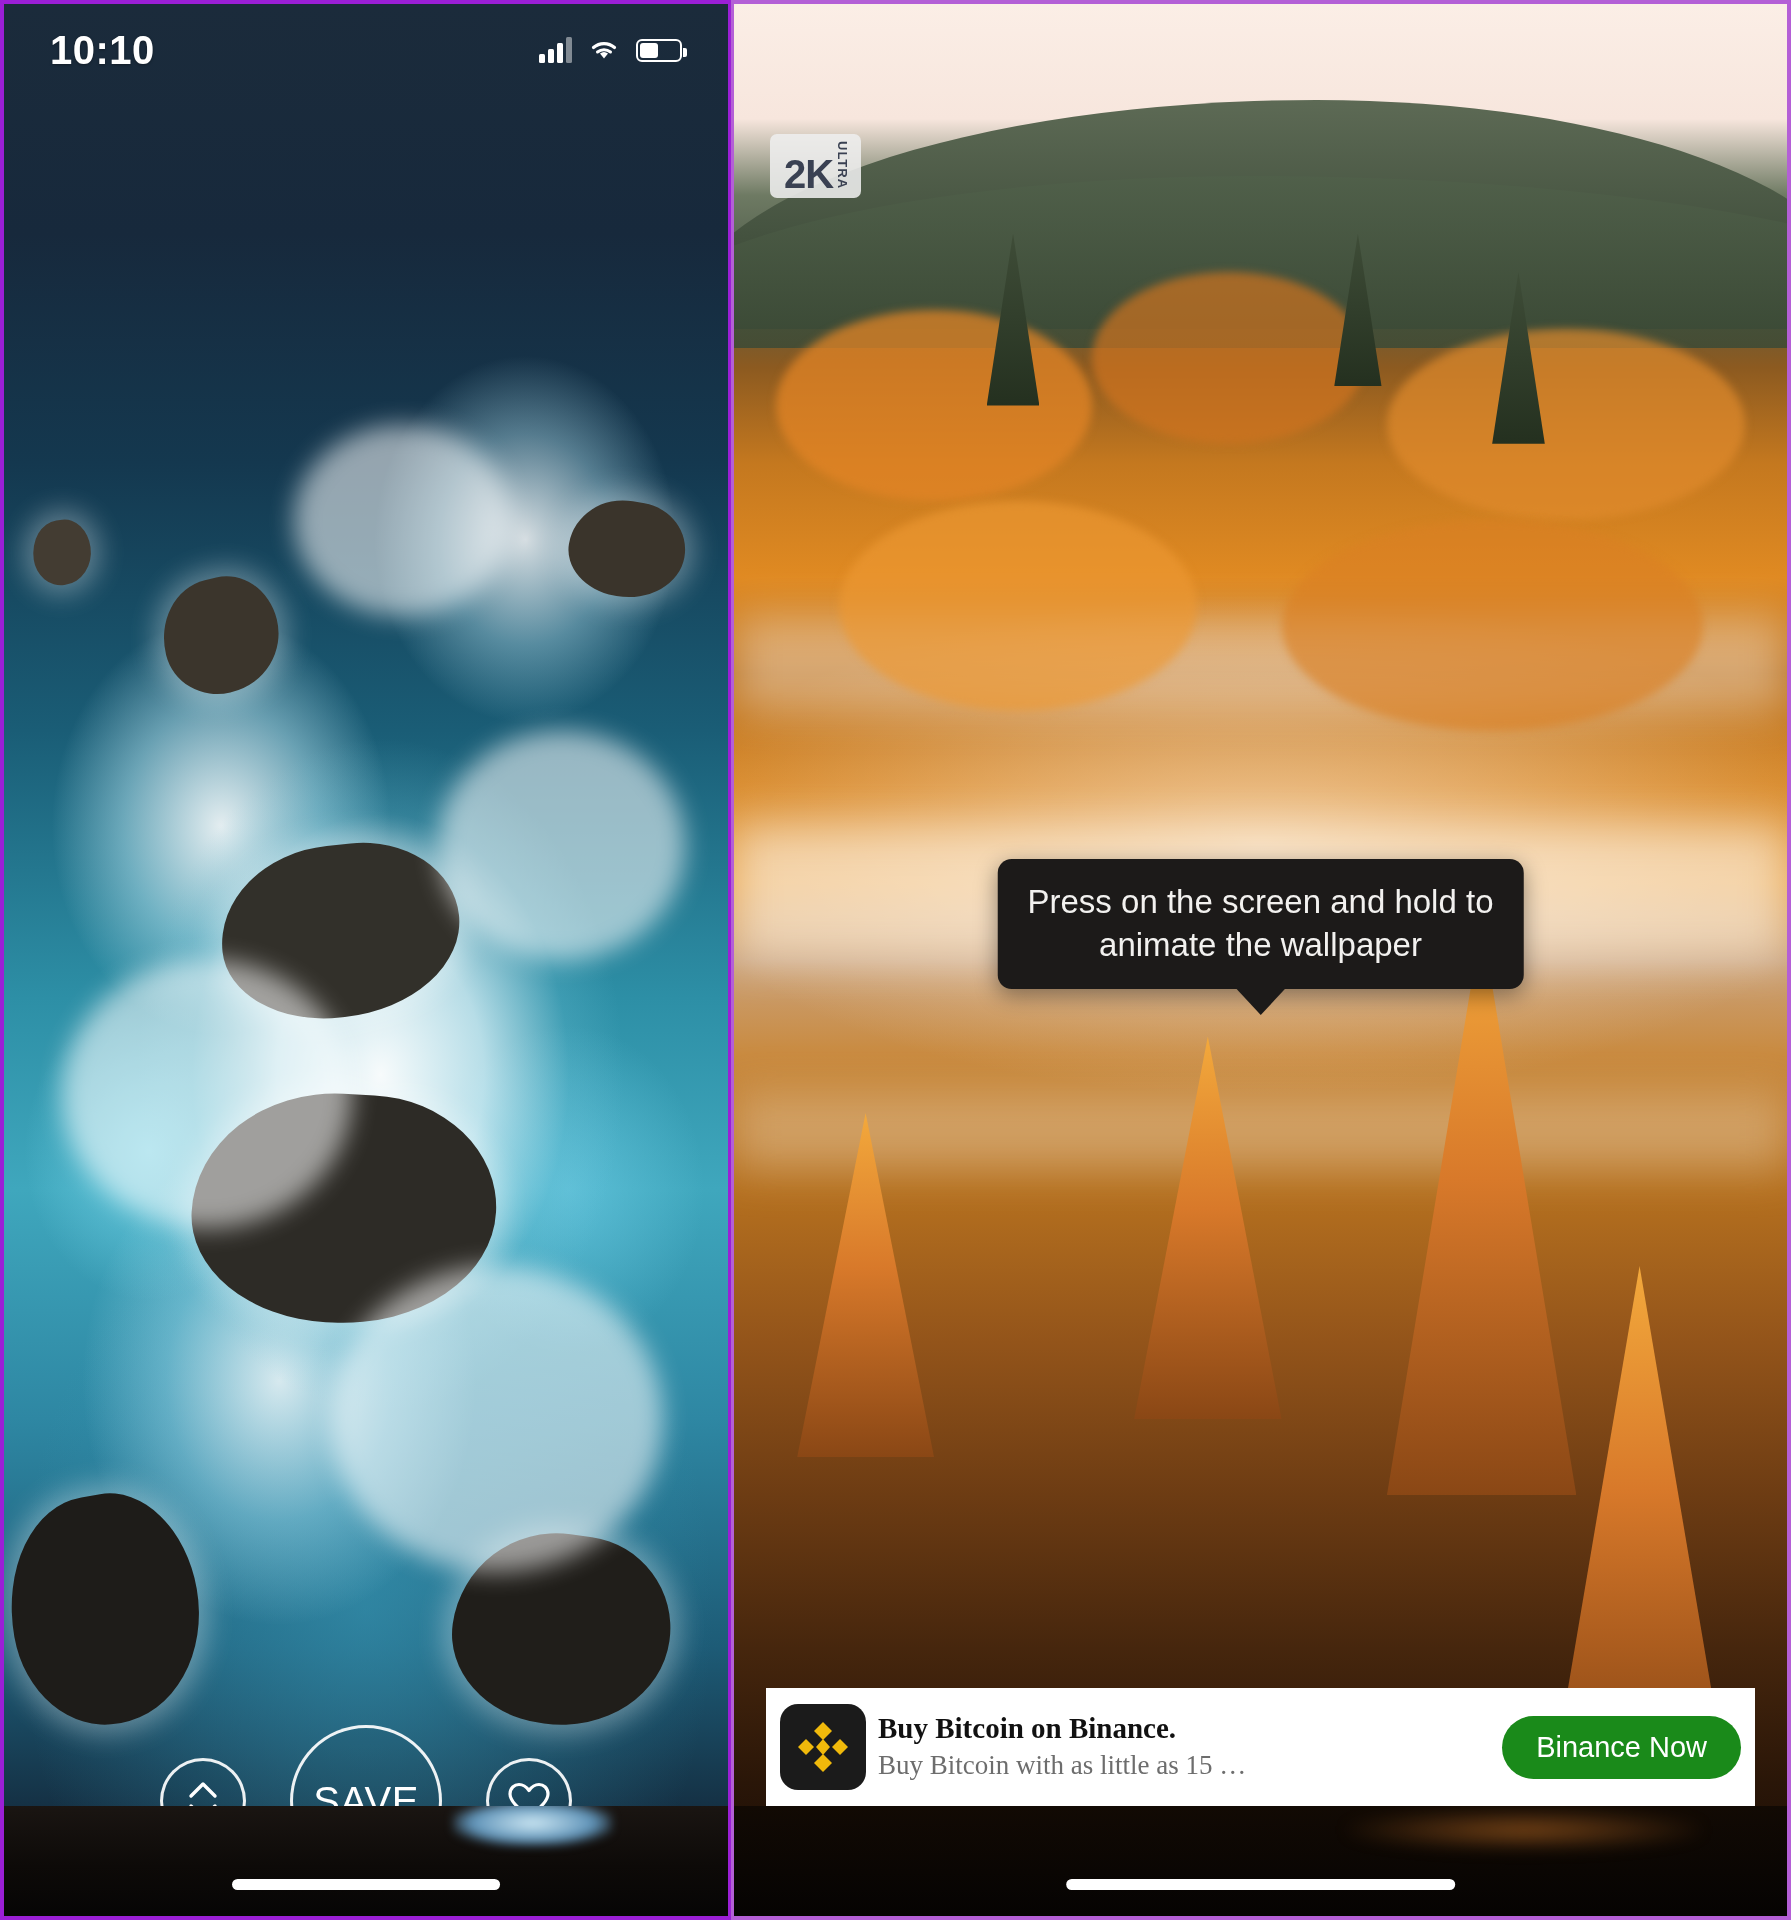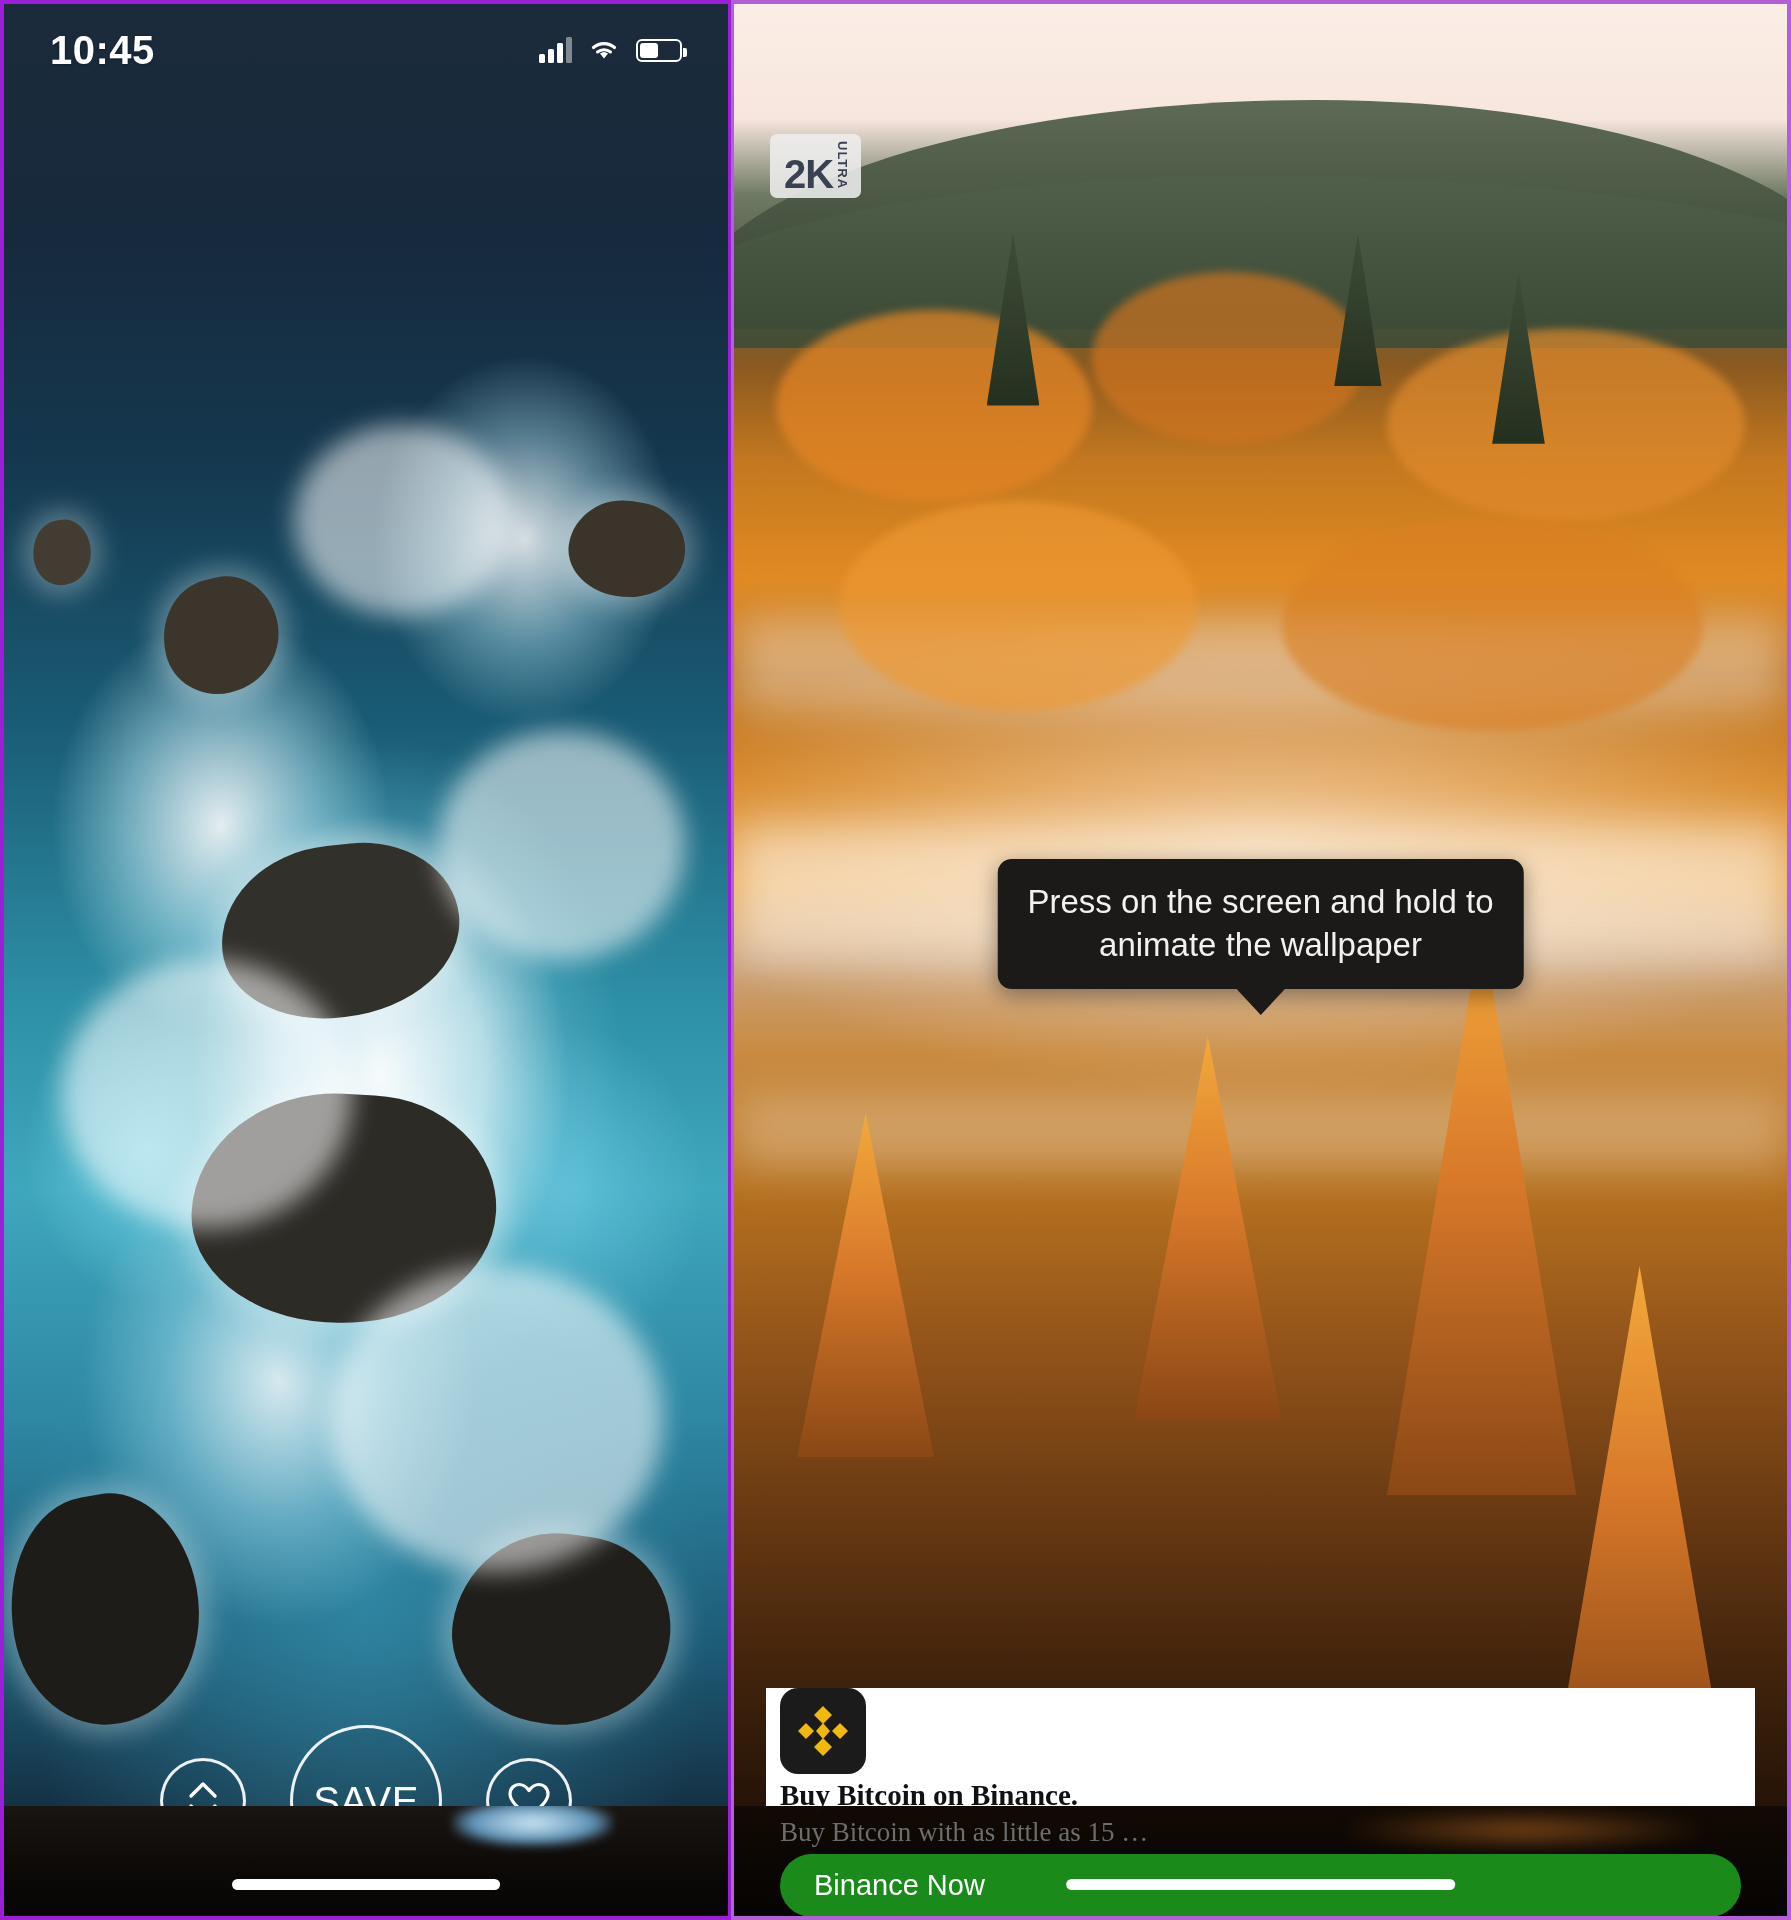--- a/index.html
+++ b/index.html
@@ -131,22 +131,22 @@
   .gem { width:74px; height:74px; flex:none; position:relative; }
   .ad-text { flex:1; min-width:0; }
   .ad-title { color:#fff; font-size:36px; font-weight:700; line-height:1.05; letter-spacing:.3px; }
   .ad-sub { color:#9a9a9a; font-size:30px; font-weight:600; line-height:1.15; margin-top:4px; }
   .upgrade-btn { flex:none; background:linear-gradient(95deg,#f98a2e 0%,#f4702c 45%,#ef3f36 100%);
                  border-radius:38px; padding:16px 30px; }
   .upgrade-btn span { color:#fff7e8; font-size:34px; font-weight:700; letter-spacing:.6px; }
 
   
   .binance-ad { bottom:110px; height:118px; background:#fff;
-                display:flex; padding:0 14px; gap:6px;
-                margin:0 16px; width:auto; left:16px; right:16px;flex-direction:column; }
+                display:flex; align-items:center; padding:0 14px; gap:12px;
+                margin:0 16px; width:auto; left:16px; right:16px; }
   .bnb-icon { width:86px; height:86px; flex:none; background:#1b1b1b;
               border-radius:18px; display:flex; align-items:center; justify-content:center; }
   .bnb-text { flex:1; min-width:0; }
   .bnb-title { color:#111; font-size:29px; font-weight:700;
                font-family:"Liberation Serif", serif; line-height:1.1; }
   .bnb-sub { color:#6d6d6d; font-size:27px; font-family:"Liberation Serif", serif;
              line-height:1.15; margin-top:5px; white-space:nowrap;
              overflow:hidden; text-overflow:ellipsis; }
   .install-btn { flex:none; background:#1a8a1a; border-radius:34px; padding:15px 34px; }
   .install-btn span { color:#fff; font-size:29px; font-weight:400; }
@@ -181,21 +181,21 @@
         <div class="rock r5"></div>
         <div class="rock r6"></div>
         <div class="rock r7"></div>
         <div class="foam" style="left:40%;top:22%;width:30%;height:10%;"></div>
         <div class="foam" style="left:8%;top:50%;width:40%;height:14%;"></div>
         <div class="foam" style="left:45%;top:66%;width:46%;height:16%;"></div>
         <div class="foam" style="left:60%;top:38%;width:34%;height:12%;"></div>
       </div>
 
       <div class="statusbar">
-        <div class="clock">10:45</div>
+        <div class="clock">10:10</div>
         <div class="sysicons">
           <span class="bars">
               <i></i>
               <i></i>
               <i></i>
               <i></i>
             </span>
           <span class="wifi">
             <svg viewBox="0 0 32 24">
                 <path d="M16 20.5l-4-5a6.4 6.4 0 018 0l-4 5z" fill="#fff"></path>

